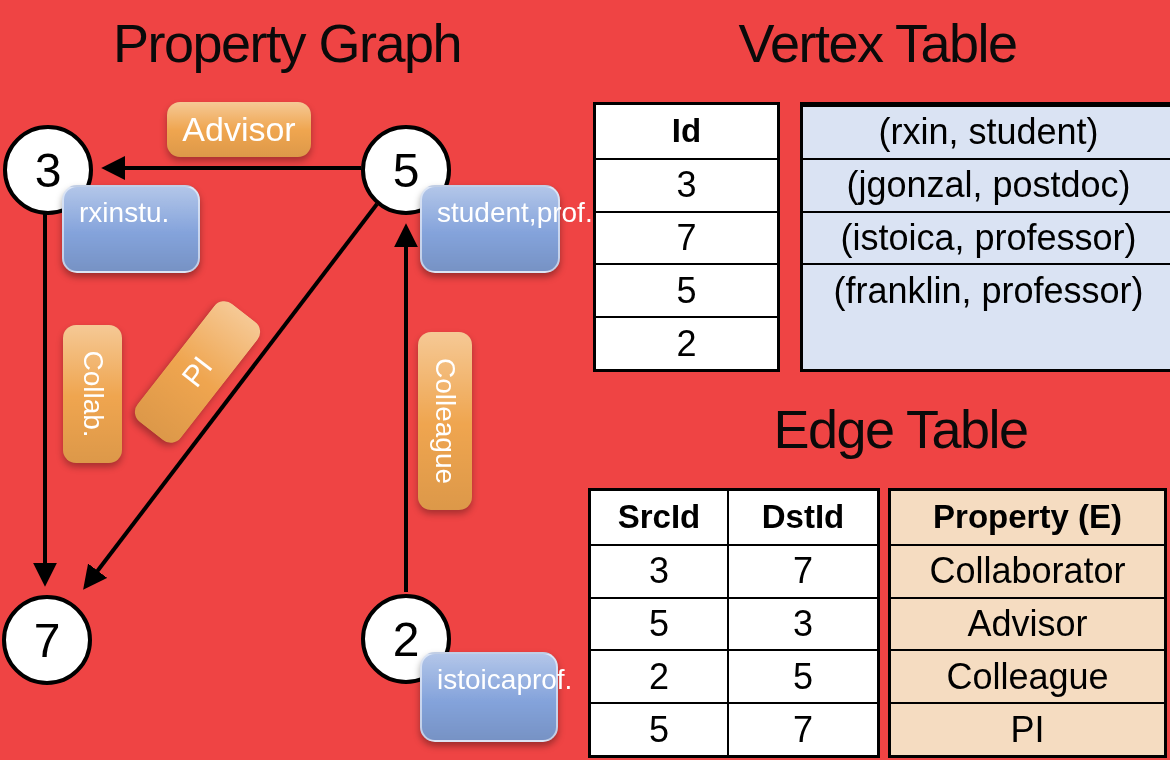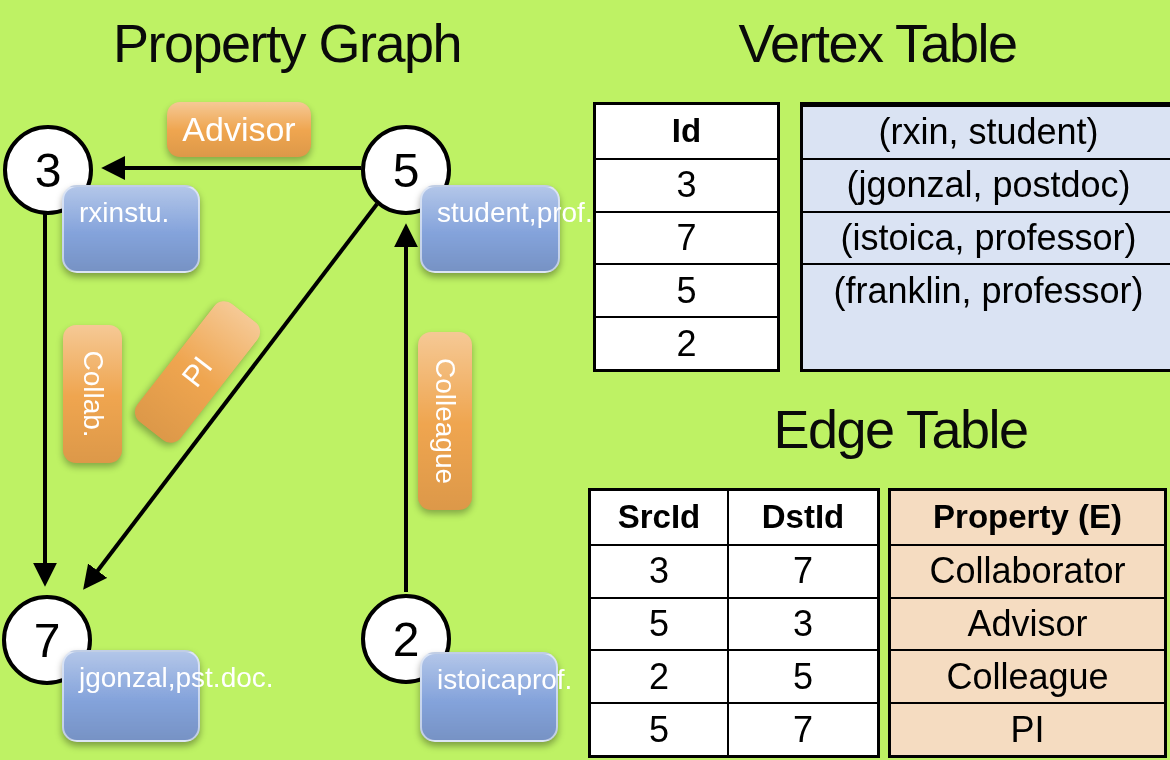--- a/index.html
+++ b/index.html
@@ -1,18 +1,18 @@
 <!DOCTYPE html>
 <html style="--edge-label-fill: #EFA54F; --vertex-label-fill: #84A3DB; --vertex-table-fill: #DAE3F3; --edge-table-fill: #F5DCC1; --line-color: #000000;"><head>
 <meta charset="utf-8">
 <style>
   html,body { margin:0; padding:0; background:#fff; }
   .slide {
     position:relative; width:1170px; height:760px; overflow:hidden;
-    background:#bef264; font-family:"Liberation Sans", sans-serif; color:#000;
+    background:#ef4444; font-family:"Liberation Sans", sans-serif; color:#000;
   }
   
   .title {
     position:absolute; font-size:54px; letter-spacing:-1.5px; color:#0a0a0a;
     text-align:center; white-space:nowrap;
   }
   .graph-title  { left:37px;  top:12px;  width:500px; }
   .vertex-title { left:585px; top:12px;  width:585px; }
   .edge-title   { left:608px; top:398px; width:585px; }
 
@@ -116,24 +116,20 @@
   </div>
 
   <div class="vlabel" style="left:62px;top:185px;width:138px;height:88px">
     <span>rxin</span>
     <span>stu.</span>
   </div>
   <div class="vlabel" style="left:420px;top:185px;width:140px;height:88px">
     <span>student,</span>
     <span>prof.</span>
   </div>
-  <div class="vlabel" style="left:62px;top:650px;width:138px;height:92px">
-    <span>jgonzal,</span>
-    <span>pst.doc.</span>
-  </div>
   <div class="vlabel" style="left:420px;top:652px;width:138px;height:90px">
     <span>istoica</span>
     <span>prof.</span>
   </div>
 
   <div class="ttable" style="left:593px;top:102px;gap:20px">
     <div class="sub" style="width:187px">
       <div class="cell hd">Id</div>
       <div class="cell bt">3</div>
       <div class="cell bt">7</div>

